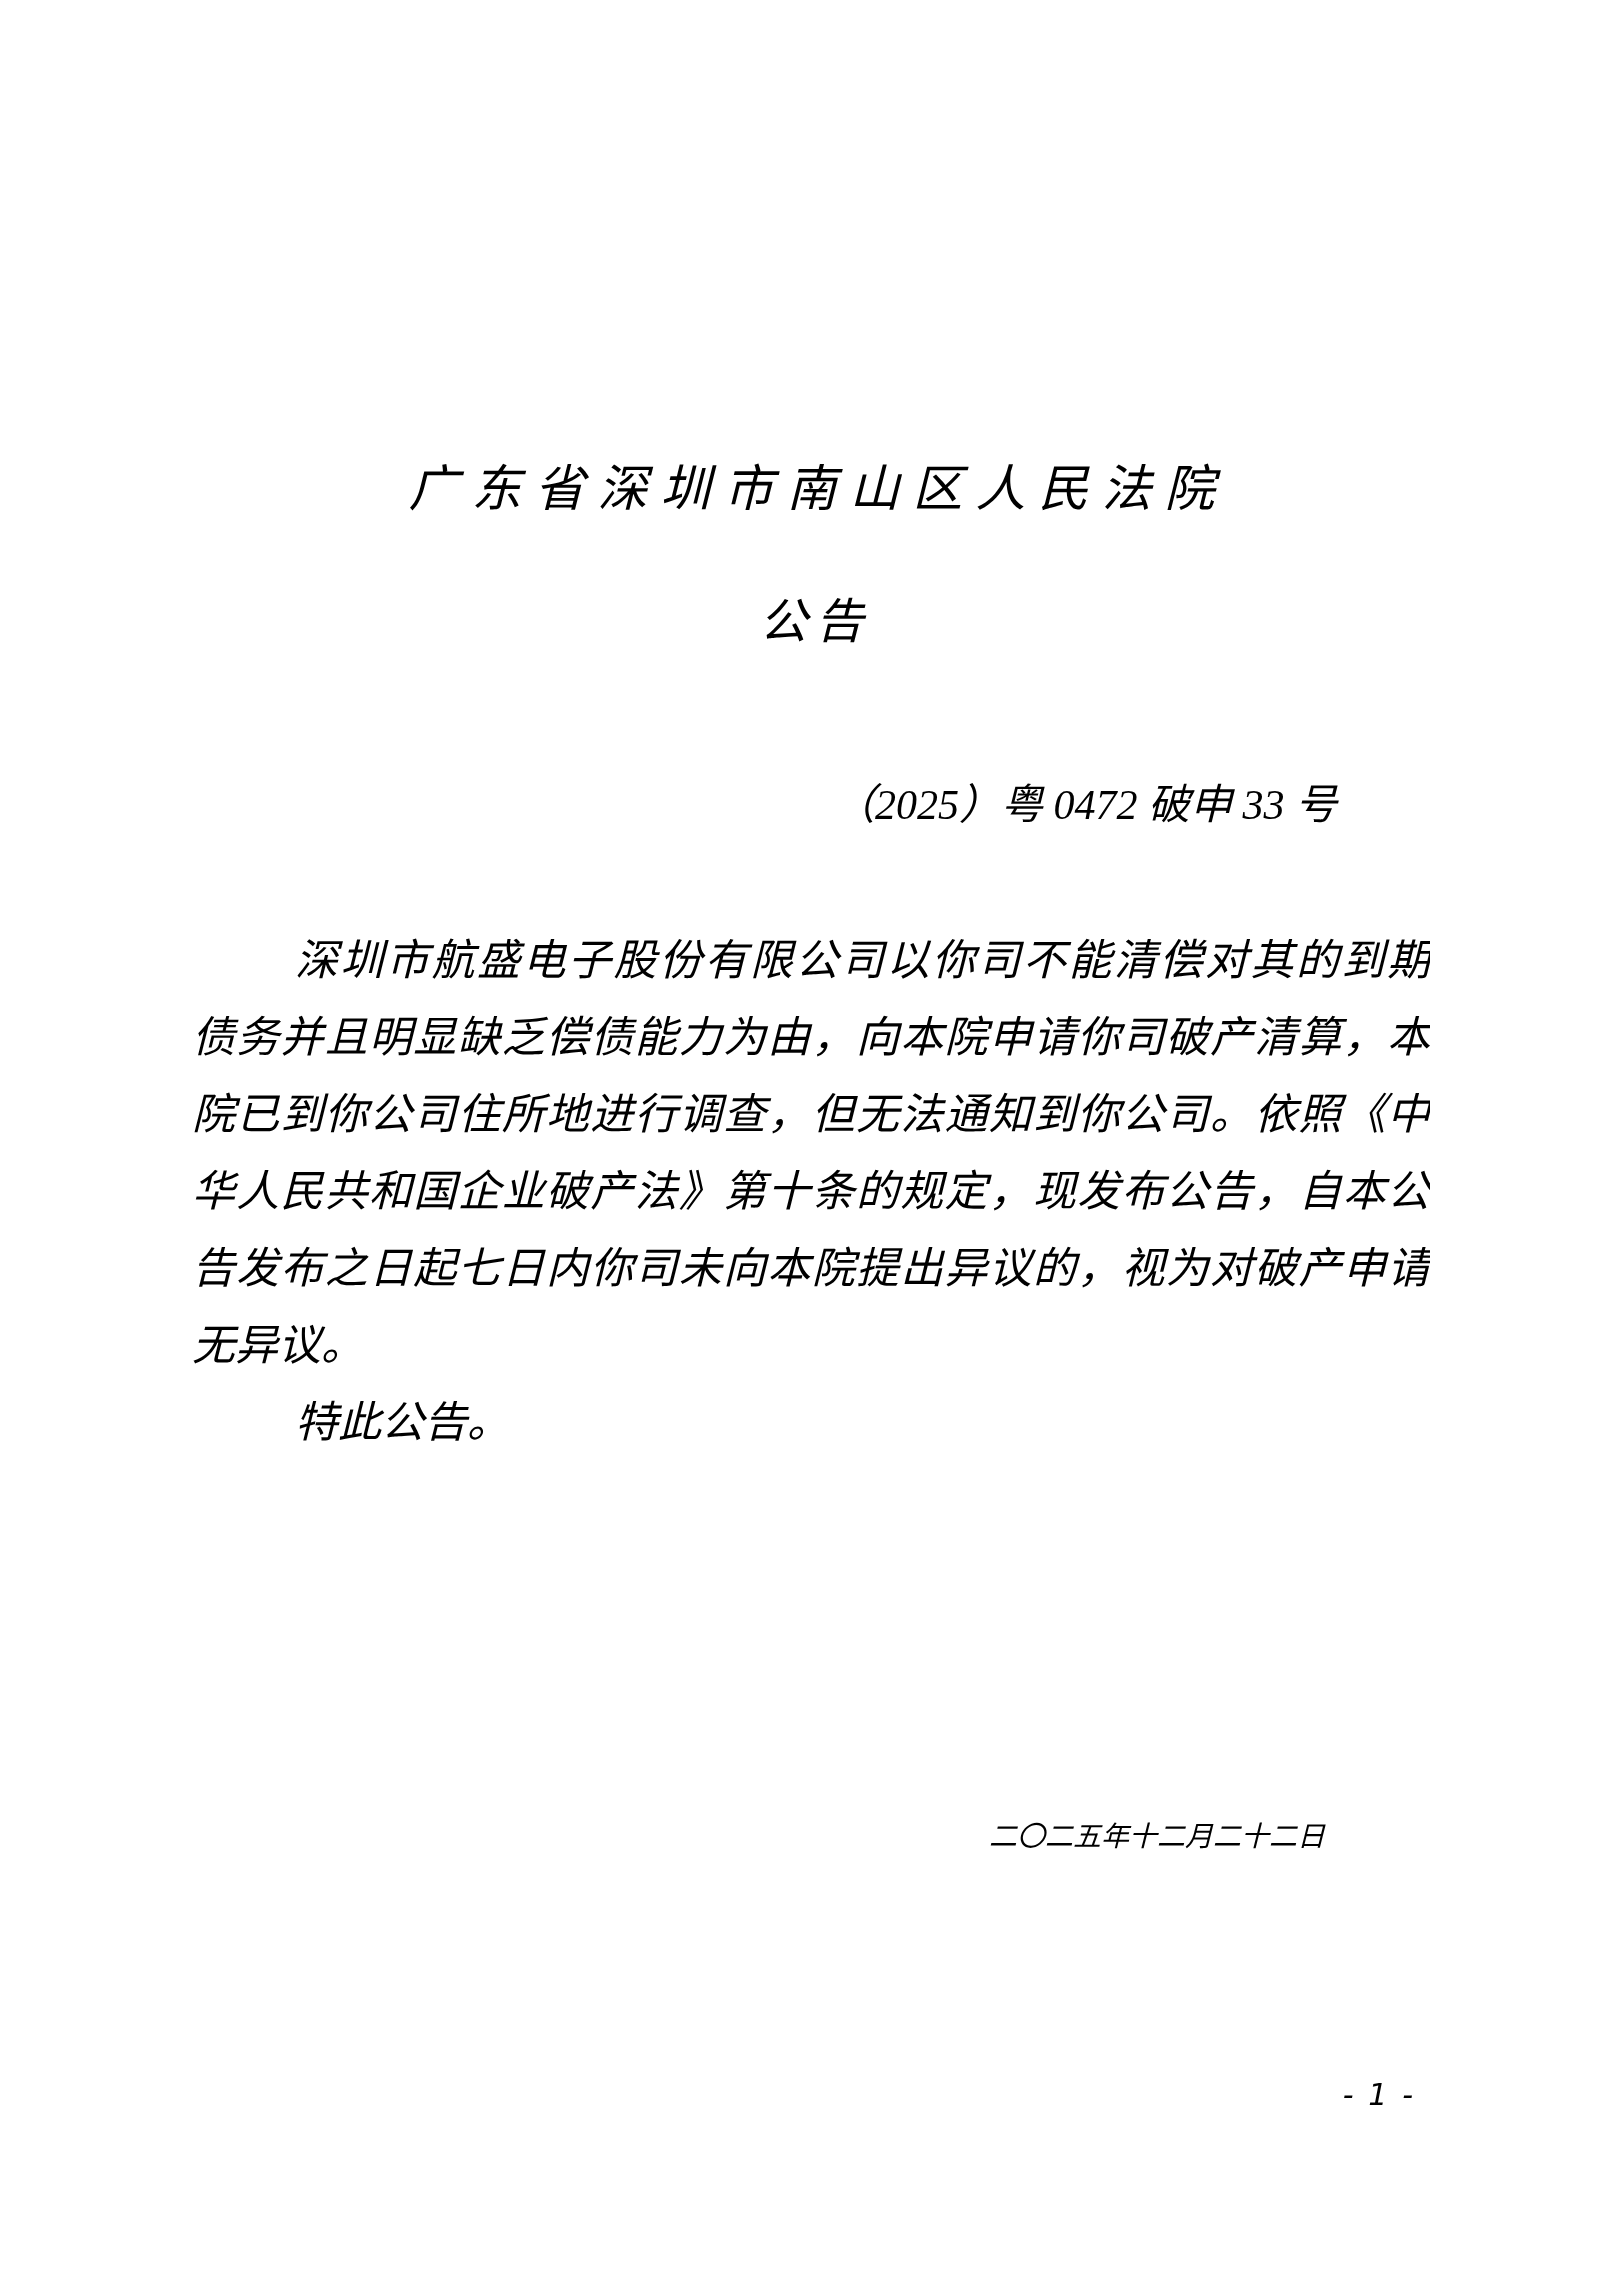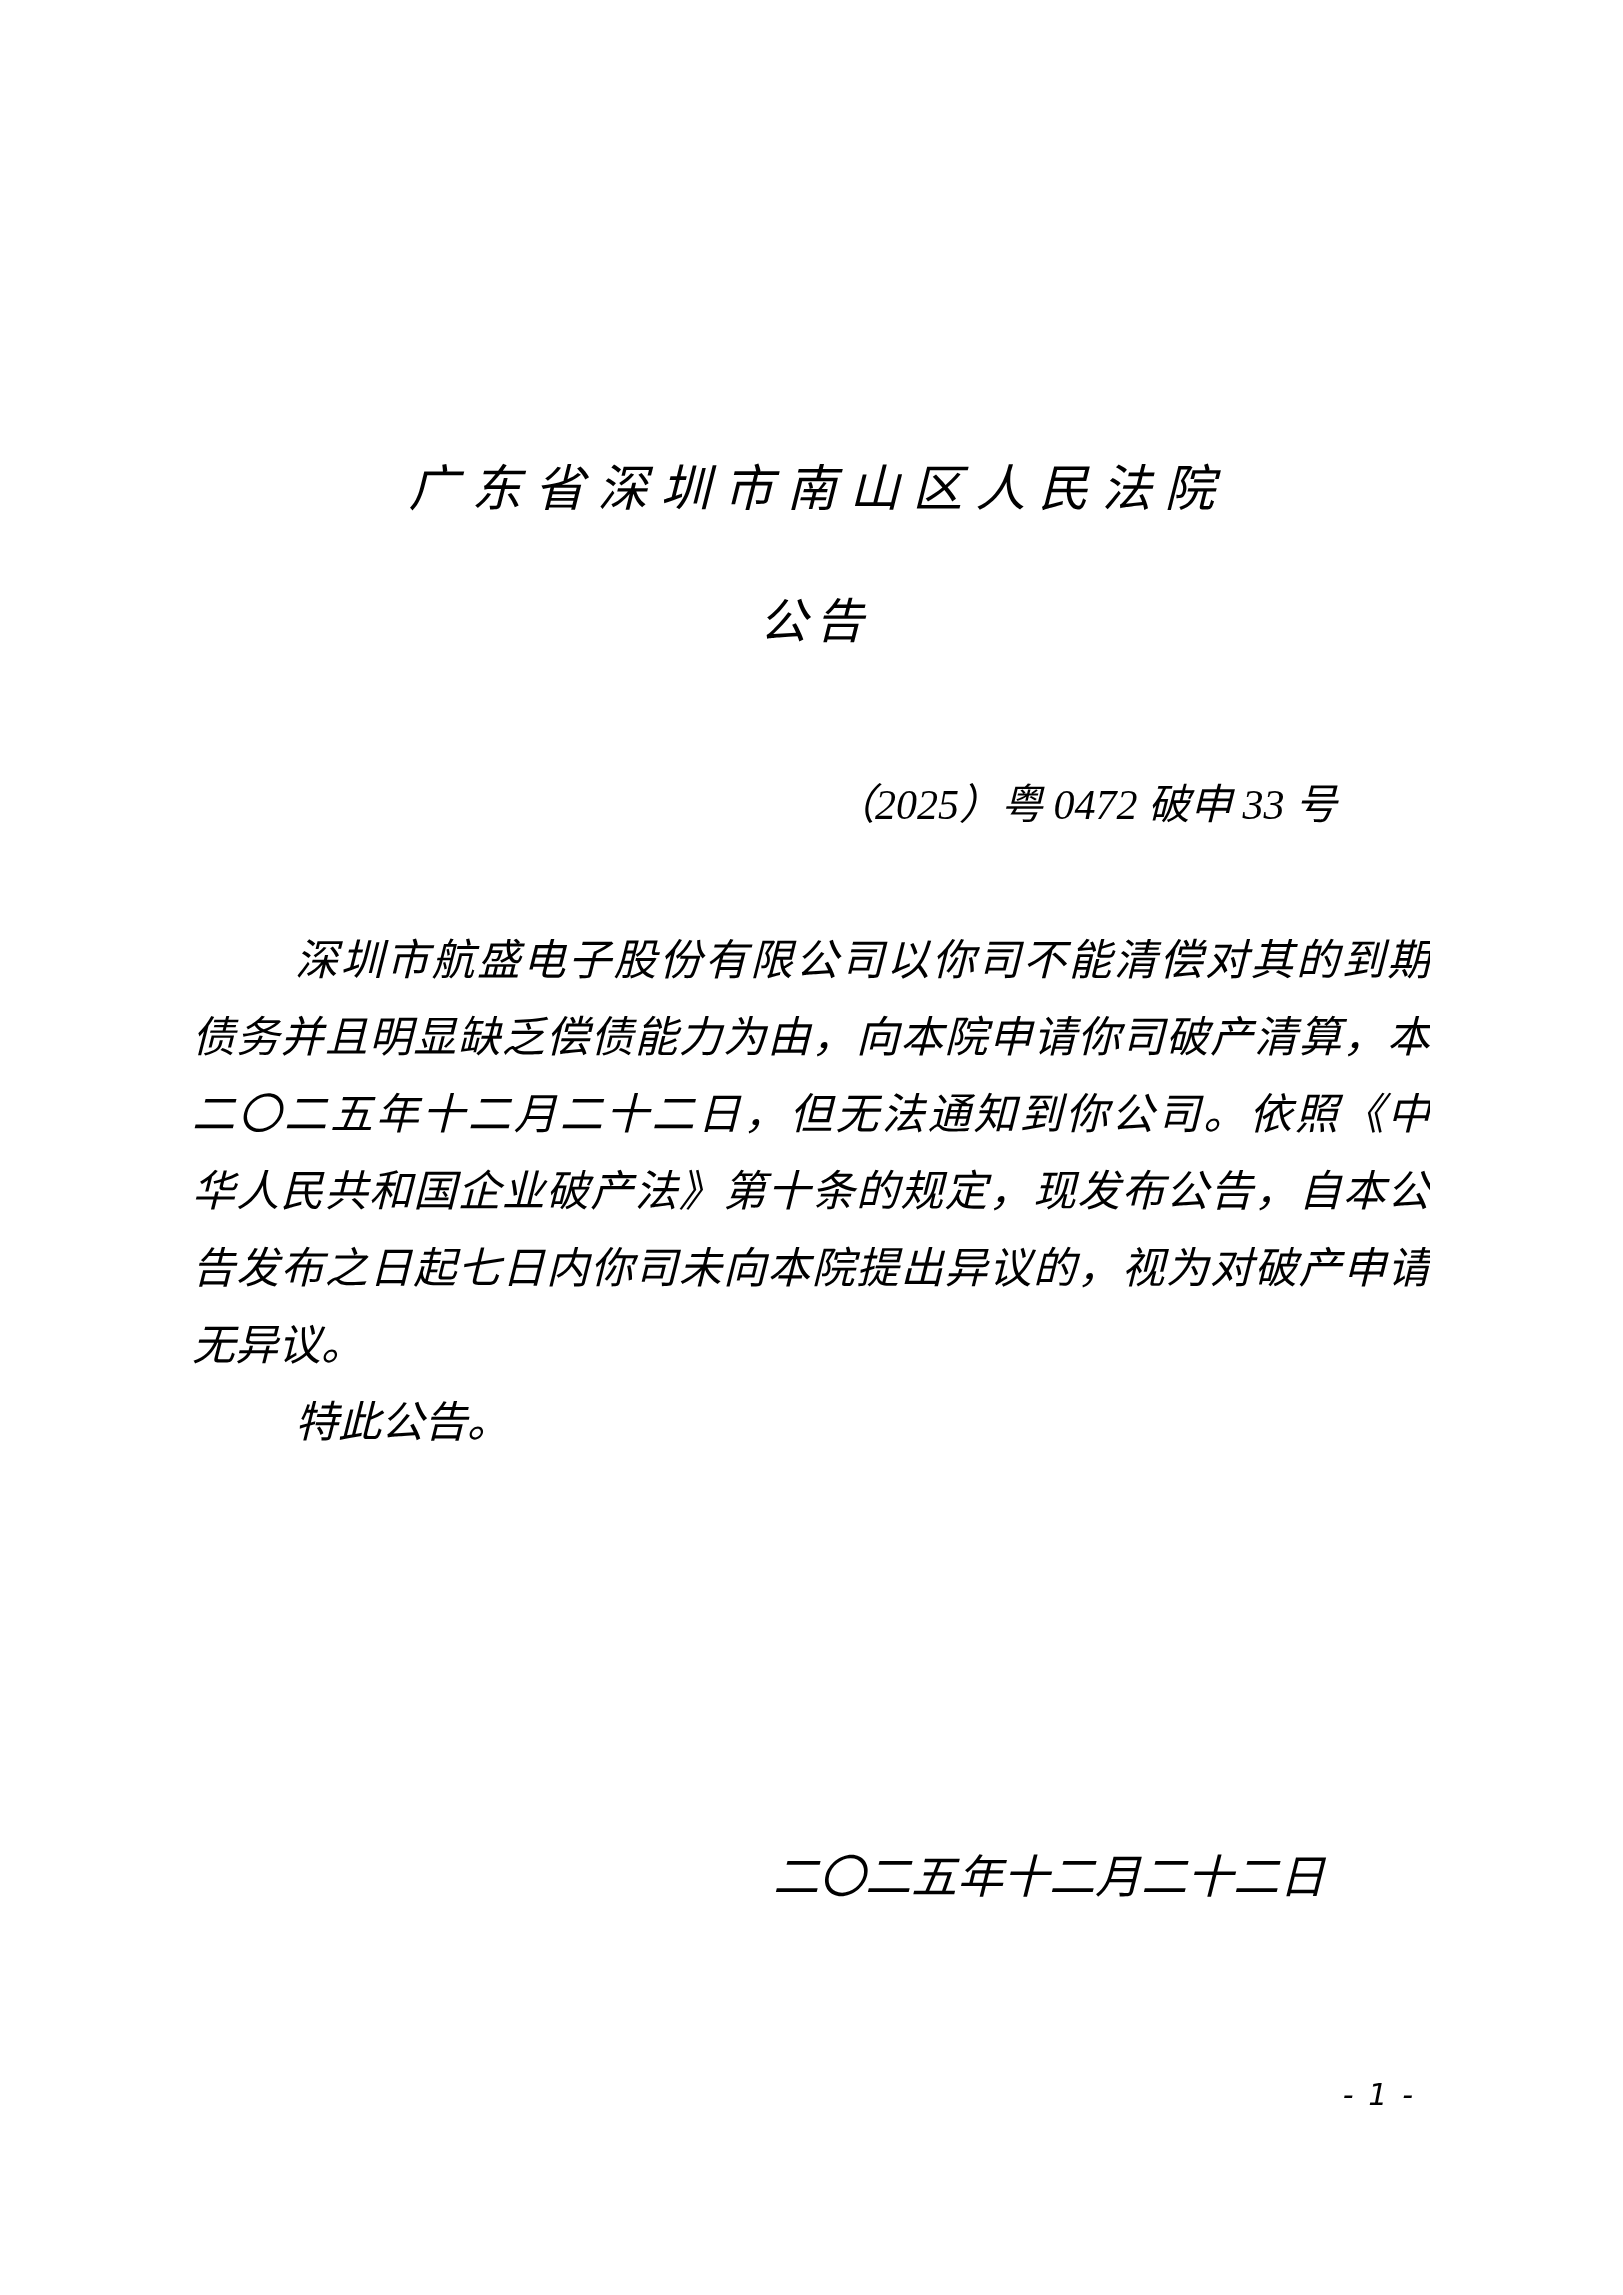--- a/index.html
+++ b/index.html
@@ -75,23 +75,23 @@
   .body-lines > div:last-of-type {
     text-align: left;
     text-align-last: left;
   }
   .closing {
     text-indent: 103px;
     white-space: nowrap;
   }
   .doc-date {
     position: absolute;
-    top: 1852px;
+    top: 1811px;
     right: 298px;
-    font-size: 46px;
+    font-size: 28px;
     line-height: 52px;
     white-space: nowrap;
   }
   .page-number {
     position: absolute;
     top: 2076px;
     right: 210px;
     font-size: 30px;
     line-height: 37px;
     word-spacing: 5.2px;
@@ -109,21 +109,21 @@
   <div class="doc-title">公告</div>
 
   <div class="case-number">（2025）粤 0472 破申 33 号</div>
 
   <div class="text-block">
 
     <div class="body-lines">
 
     <div>深圳市航盛电子股份有限公司以你司不能清偿对其的到期</div>
         <div>债务并且明显缺乏偿债能力为由，向本院申请你司破产清算，本</div>
-        <div>二〇二五年十二月二十二日，但无法通知到你公司。依照《中</div>
+        <div>院已到你公司住所地进行调查，但无法通知到你公司。依照《中</div>
         <div>华人民共和国企业破产法》第十条的规定，现发布公告，自本公</div>
         <div>告发布之日起七日内你司未向本院提出异议的，视为对破产申请</div>
         <div>无异议。</div>
       </div>
 
     <div class="closing">特此公告。</div>
   </div>
 
   <div class="doc-date">二〇二五年十二月二十二日</div>
 

